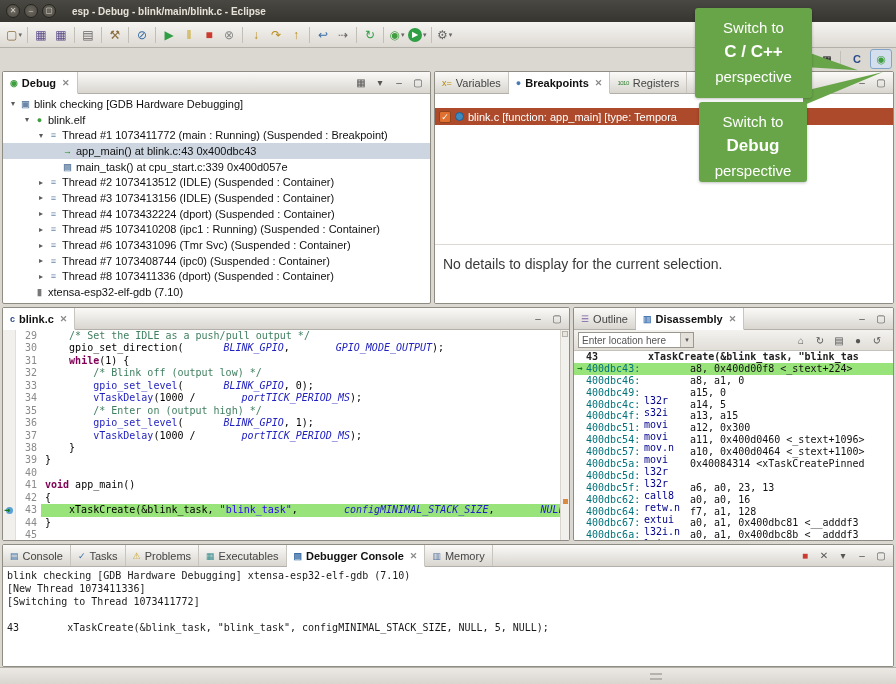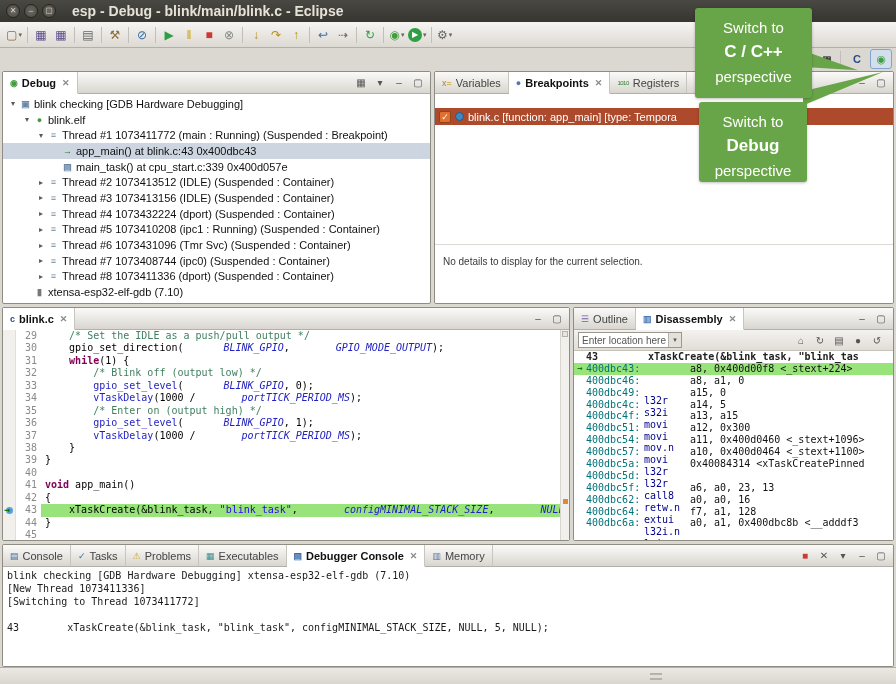--- a/index.html
+++ b/index.html
@@ -5,21 +5,21 @@
   * { margin:0; padding:0; box-sizing:border-box; }
   html,body { width:896px; height:684px; }
   body { font-family:"Liberation Sans",sans-serif; font-size:11px; background:#dbd8d2; overflow:hidden; }
   #app { position:relative; width:896px; height:684px; background:#dbd8d2; }
 
   
   .titlebar { position:absolute; top:0; left:0; right:0; height:22px;
     background:linear-gradient(#4a4843,#37352f); display:flex; align-items:center; padding:0 6px; }
   .winbtn { width:14px; height:14px; border-radius:50%; background:radial-gradient(#6e6a62,#4a4841);
     border:1px solid #26251f; color:#d8d4cb; font-size:8px; line-height:12px; text-align:center; margin-right:4px; }
-  .wtitle { color:#e6e2d8; font-weight:bold; font-size:14px; margin-left:12px; white-space:nowrap; }
+  .wtitle { color:#e6e2d8; font-weight:bold; font-size:10px; margin-left:12px; white-space:nowrap; }
 
   
   .toolbar { position:absolute; top:22px; left:0; right:0; height:26px;
     background:linear-gradient(#f6f5f2,#ddd9d3); border-bottom:1px solid #b3b0a9;
     display:flex; align-items:center; padding:0 4px; }
   .tbtn { height:20px; min-width:20px; display:flex; align-items:center; justify-content:center;
     border-radius:3px; padding:0 1px; }
   .tglyph { font-size:12px; }
   .tglyph.circ { width:14px; height:14px; border-radius:50%; font-size:8px; display:flex; align-items:center; justify-content:center; }
   .dd { font-size:7px; color:#666; margin-left:1px; }
@@ -63,41 +63,41 @@
   .tlabel { padding-left:2px; }
 
   
   .bp-content { flex:1; position:relative; background:#fff; }
   .bp-row { position:absolute; top:14px; left:0; right:0; height:17px; background:#ad4a2b; color:#fff;
     display:flex; align-items:center; gap:4px; padding-left:4px; font-size:11px; white-space:nowrap; }
   .bp-check { width:12px; height:12px; background:#e0702f; border:1px solid #8e451b; border-radius:2px;
     color:#fff; font-size:9px; line-height:10px; text-align:center; }
   .bp-dot { width:9px; height:9px; border-radius:50%; background:#3d89c0; border:1px solid #1f5d8a; }
   .bp-divider { position:absolute; top:150px; left:0; right:0; height:1px; background:#dcd9d3; }
-  .bp-empty { position:absolute; top:162px; left:8px; color:#3a3a3a; font-size:10px; }
+  .bp-empty { position:absolute; top:162px; left:8px; color:#3a3a3a; font-size:14px; }
 
   
   .edwrap { flex:1; position:relative; font-family:"DejaVu Sans Mono",monospace; font-size:10px; background:#fff; }
   .eline { display:flex; height:12.45px; line-height:12.45px; white-space:pre; }
   .egut { flex:0 0 13px; background:#f2f0ec; border-right:1px solid #e2dfd9; position:relative; }
   .g-cur::before { content:""; position:absolute; left:3px; top:3px; width:7px; height:7px; border-radius:50%; background:#5aa0d8; }
   .g-cur .arr { position:absolute; left:1px; top:0; color:#157a15; font-weight:bold; font-size:10px; line-height:12px; }
   .enum { flex:0 0 25px; color:#8a8a8a; text-align:right; padding-right:4px; background:#fff; }
   .ecode { flex:1; padding-left:4px; }
   .eline.hl .ecode { background:#98e37a; }
   .t-p { color:#000;margin-top:40px; } .t-c { color:#3f7f5f; } .t-k { color:#7f0055; font-weight:bold; }
   .t-m { color:#2222c0; font-style:italic;padding-left:40px; } .t-f { color:#1f1fc0; } .t-s { color:#2a00ff; }
   .overview { position:absolute; right:0; top:0; bottom:0; width:9px; background:#f2f0ec; border-left:1px solid #d8d5cf; }
   .ov-top { position:absolute; top:1px; left:1px; width:6px; height:6px; border:1px solid #b5b2ab; background:#e8e5df; }
   .ov-mark { position:absolute; left:2px; width:5px; height:5px; background:#d98c3f; top:80%; }
 
   
   .ds-toolbar { flex:0 0 21px; display:flex; align-items:center; gap:3px; padding:0 4px;
     background:linear-gradient(#f4f2ef,#e1ded8); border-bottom:1px solid #c5c2bb; }
-  .combo { width:104px; height:16px; background:#fff; border:1px solid #9a978f; display:flex;
+  .combo { width:116px; height:16px; background:#fff; border:1px solid #9a978f; display:flex;
     align-items:center; font-size:10px; color:#555; padding-left:3px; white-space:nowrap; overflow:hidden; }
   .combo .cdd { margin-left:auto; background:#e4e1db; border-left:1px solid #b5b2ab; height:100%; width:13px;
     display:flex; align-items:center; justify-content:center; font-size:7px; color:#555; flex:0 0 13px; }
   .dsbody { flex:1; overflow:hidden; font-family:"DejaVu Sans Mono",monospace; font-size:10px; background:#fff; }
   .dsrow { display:flex; height:11.9px; line-height:11.9px; white-space:pre; }
   .dsrow.cur { background:#98e37a; }
   .dsgut { flex:0 0 12px; color:#157a15; font-weight:bold; font-size:9px; text-align:center; }
   .dsaddr { flex:0 0 58px; color:#00737a; }
   .dsop { flex:0 0 46px; color:#00008b;margin-top:32px; }
   .dsargs { color:#111; }
@@ -425,20 +425,21 @@
         <div class="dsrow"><span class="dsgut"></span><span class="dsaddr">400dbc4c:</span><span class="dsop">movi</span><span class="dsargs">a14, 5</span></div>
         <div class="dsrow"><span class="dsgut"></span><span class="dsaddr">400dbc4f:</span><span class="dsop">mov.n</span><span class="dsargs">a13, a15</span></div>
         <div class="dsrow"><span class="dsgut"></span><span class="dsaddr">400dbc51:</span><span class="dsop">movi</span><span class="dsargs">a12, 0x300</span></div>
         <div class="dsrow"><span class="dsgut"></span><span class="dsaddr">400dbc54:</span><span class="dsop">l32r</span><span class="dsargs">a11, 0x400d0460 &lt;_stext+1096&gt;</span></div>
         <div class="dsrow"><span class="dsgut"></span><span class="dsaddr">400dbc57:</span><span class="dsop">l32r</span><span class="dsargs">a10, 0x400d0464 &lt;_stext+1100&gt;</span></div>
         <div class="dsrow"><span class="dsgut"></span><span class="dsaddr">400dbc5a:</span><span class="dsop">call8</span><span class="dsargs">0x40084314 &lt;xTaskCreatePinned</span></div>
         <div class="dsrow"><span class="dsgut"></span><span class="dsaddr">400dbc5d:</span><span class="dsop">retw.n</span><span class="dsargs"></span></div>
         <div class="dsrow"><span class="dsgut"></span><span class="dsaddr">400dbc5f:</span><span class="dsop">extui</span><span class="dsargs">a6, a0, 23, 13</span></div>
         <div class="dsrow"><span class="dsgut"></span><span class="dsaddr">400dbc62:</span><span class="dsop">l32i.n</span><span class="dsargs">a0, a0, 16</span></div>
         <div class="dsrow"><span class="dsgut"></span><span class="dsaddr">400dbc64:</span><span class="dsop">lsi</span><span class="dsargs">f7, a1, 128</span></div>
+        <div class="dsrow"><span class="dsgut"></span><span class="dsaddr">400dbc67:</span><span class="dsop">blt</span><span class="dsargs">a0, a1, 0x400dbc81 &lt;__adddf3</span></div>
         <div class="dsrow"><span class="dsgut"></span><span class="dsaddr">400dbc6a:</span><span class="dsop">bnone</span><span class="dsargs">a0, a1, 0x400dbc8b &lt;__adddf3</span></div>
       </div>
   </div>
 
   <div class="panel" id="panel-console">
     <div class="tabsbar">
       <span style="display:flex;">
           <span class="tab">
             <span class="tabicon" style="color: rgb(58, 110, 165);">▤</span>
             <span>Console</span>

